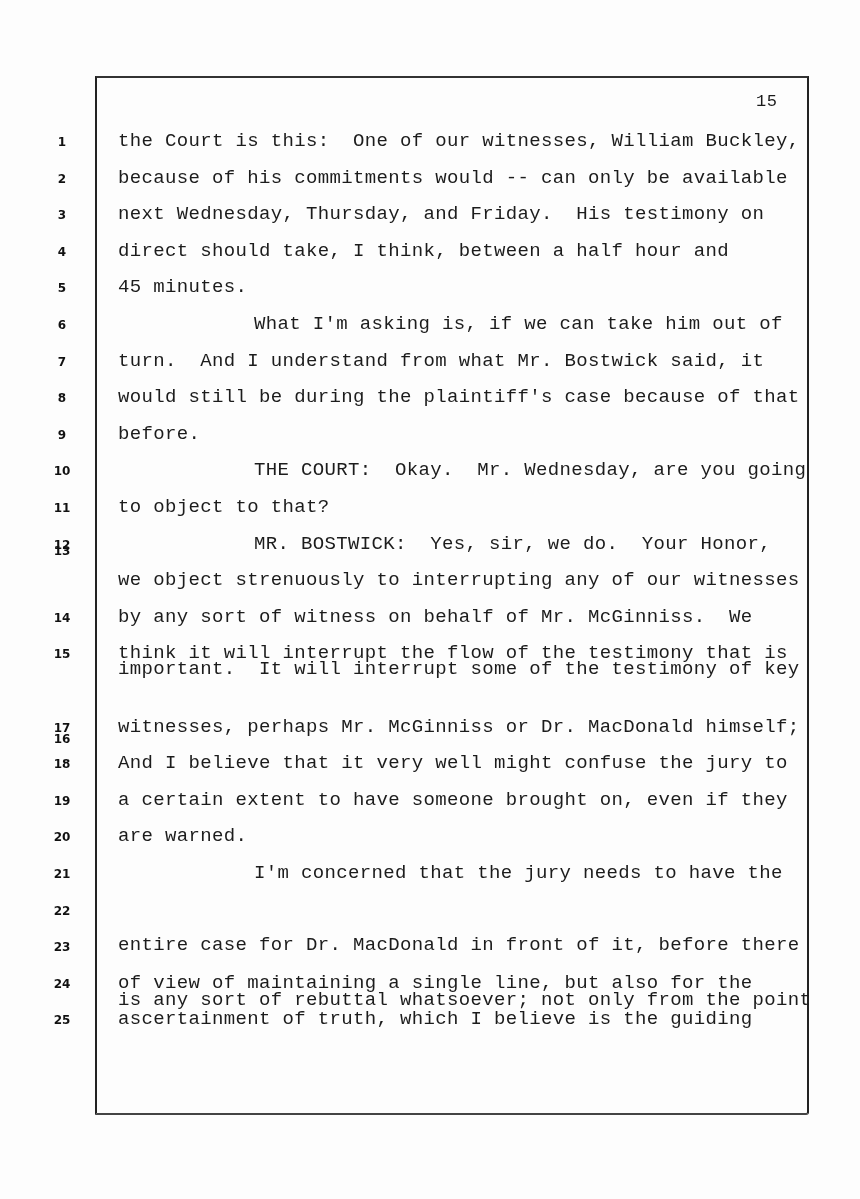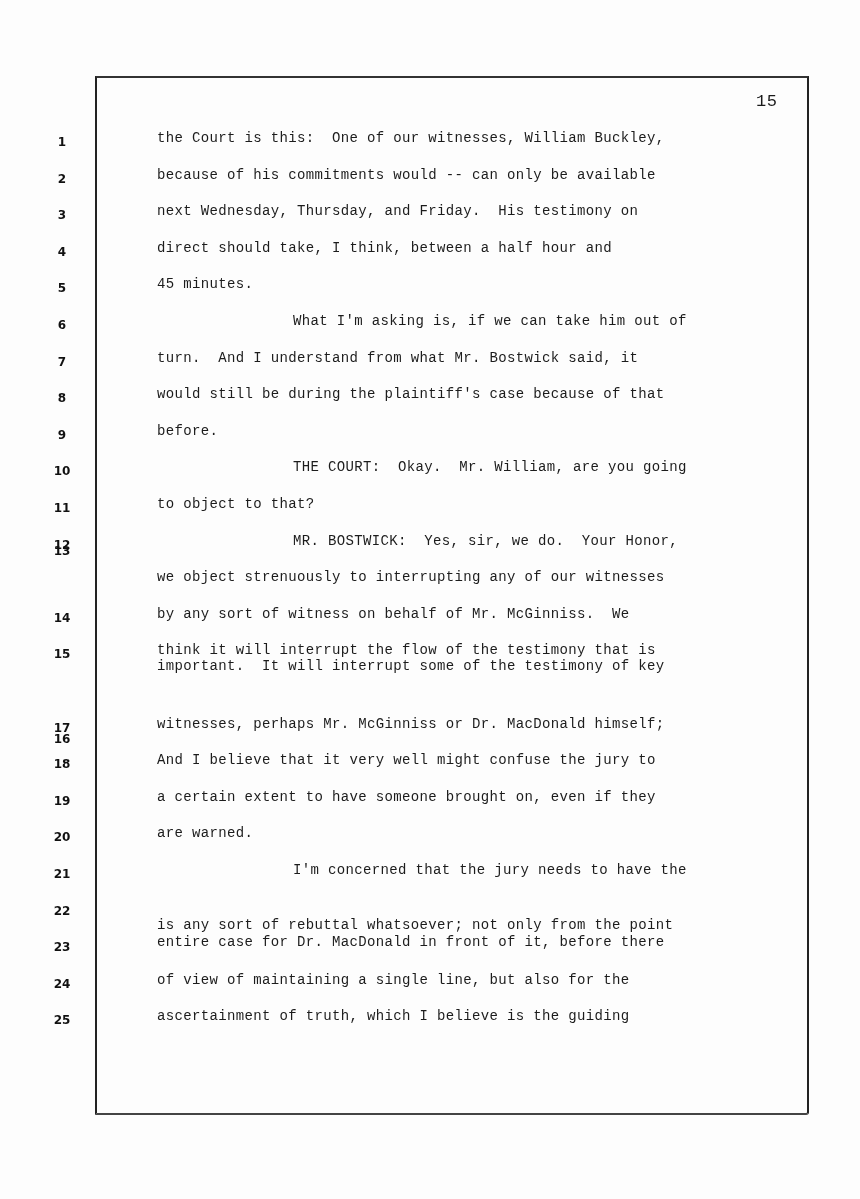--- a/index.html
+++ b/index.html
@@ -34,25 +34,24 @@
     width: 28px;
     text-align: center;
     font-family: "DejaVu Sans", sans-serif;
     font-weight: bold;
     font-size: 12px;
     color: #111;
   }
   .text-line {
     position: absolute;
     left: 118px;
-    font-size: 14px;
+    font-size: 19px;
     white-space: pre;
     letter-spacing: 0.35px;
     color: #1c1c1c;
-    margin-left: 39px;
   }
   .indent { left: 254px; }
 </style>
 </head>
 <body>
 
 <div class="frame"></div>
 <div class="page-number">15</div>
 
 <div id="lines">
@@ -68,21 +67,21 @@
     <div class="text-line" style="top: 276.4px;">45 minutes.</div>
     <div class="line-no" style="top: 318px;">6</div>
     <div class="text-line indent" style="top: 313px;">What I'm asking is, if we can take him out of</div>
     <div class="line-no" style="top: 354.6px;">7</div>
     <div class="text-line" style="top: 349.6px;">turn.  And I understand from what Mr. Bostwick said, it</div>
     <div class="line-no" style="top: 391.2px;">8</div>
     <div class="text-line" style="top: 386.2px;">would still be during the plaintiff's case because of that</div>
     <div class="line-no" style="top: 427.8px;">9</div>
     <div class="text-line" style="top: 422.8px;">before.</div>
     <div class="line-no" style="top: 464.4px;">10</div>
-    <div class="text-line indent" style="top: 459.4px;">THE COURT:  Okay.  Mr. William, are you going</div>
+    <div class="text-line indent" style="top: 459.4px;">THE COURT:  Okay.  Mr. Wednesday, are you going</div>
     <div class="line-no" style="top: 501px;">11</div>
     <div class="text-line" style="top: 496px;">to object to that?</div>
     <div class="line-no" style="top: 537.6px;">12</div>
     <div class="text-line indent" style="top: 532.6px;">MR. BOSTWICK:  Yes, sir, we do.  Your Honor,</div>
     <div class="line-no" style="top: 544px;">13</div>
     <div class="text-line" style="top: 569.2px;">we object strenuously to interrupting any of our witnesses</div>
     <div class="line-no" style="top: 610.8px;">14</div>
     <div class="text-line" style="top: 605.8px;">by any sort of witness on behalf of Mr. McGinniss.  We</div>
     <div class="line-no" style="top: 647.4px;">15</div>
     <div class="text-line" style="top: 642.4px;">think it will interrupt the flow of the testimony that is</div>
@@ -94,18 +93,18 @@
     <div class="text-line" style="top: 752.2px;">And I believe that it very well might confuse the jury to</div>
     <div class="line-no" style="top: 793.8px;">19</div>
     <div class="text-line" style="top: 788.8px;">a certain extent to have someone brought on, even if they</div>
     <div class="line-no" style="top: 830.4px;">20</div>
     <div class="text-line" style="top: 825.4px;">are warned.</div>
     <div class="line-no" style="top: 867px;">21</div>
     <div class="text-line indent" style="top: 862px;">I'm concerned that the jury needs to have the</div>
     <div class="line-no" style="top: 903.6px;">22</div>
     <div class="text-line" style="top: 934px;">entire case for Dr. MacDonald in front of it, before there</div>
     <div class="line-no" style="top: 940.2px;">23</div>
-    <div class="text-line" style="top: 917px;">is any sort of rebuttal whatsoever; not only from the point</div>
+    <div class="text-line" style="top: 989px;">is any sort of rebuttal whatsoever; not only from the point</div>
     <div class="line-no" style="top: 976.8px;">24</div>
     <div class="text-line" style="top: 971.8px;">of view of maintaining a single line, but also for the</div>
     <div class="line-no" style="top: 1013.4px;">25</div>
     <div class="text-line" style="top: 1008.4px;">ascertainment of truth, which I believe is the guiding</div>
   </div>
 
 </body></html>

